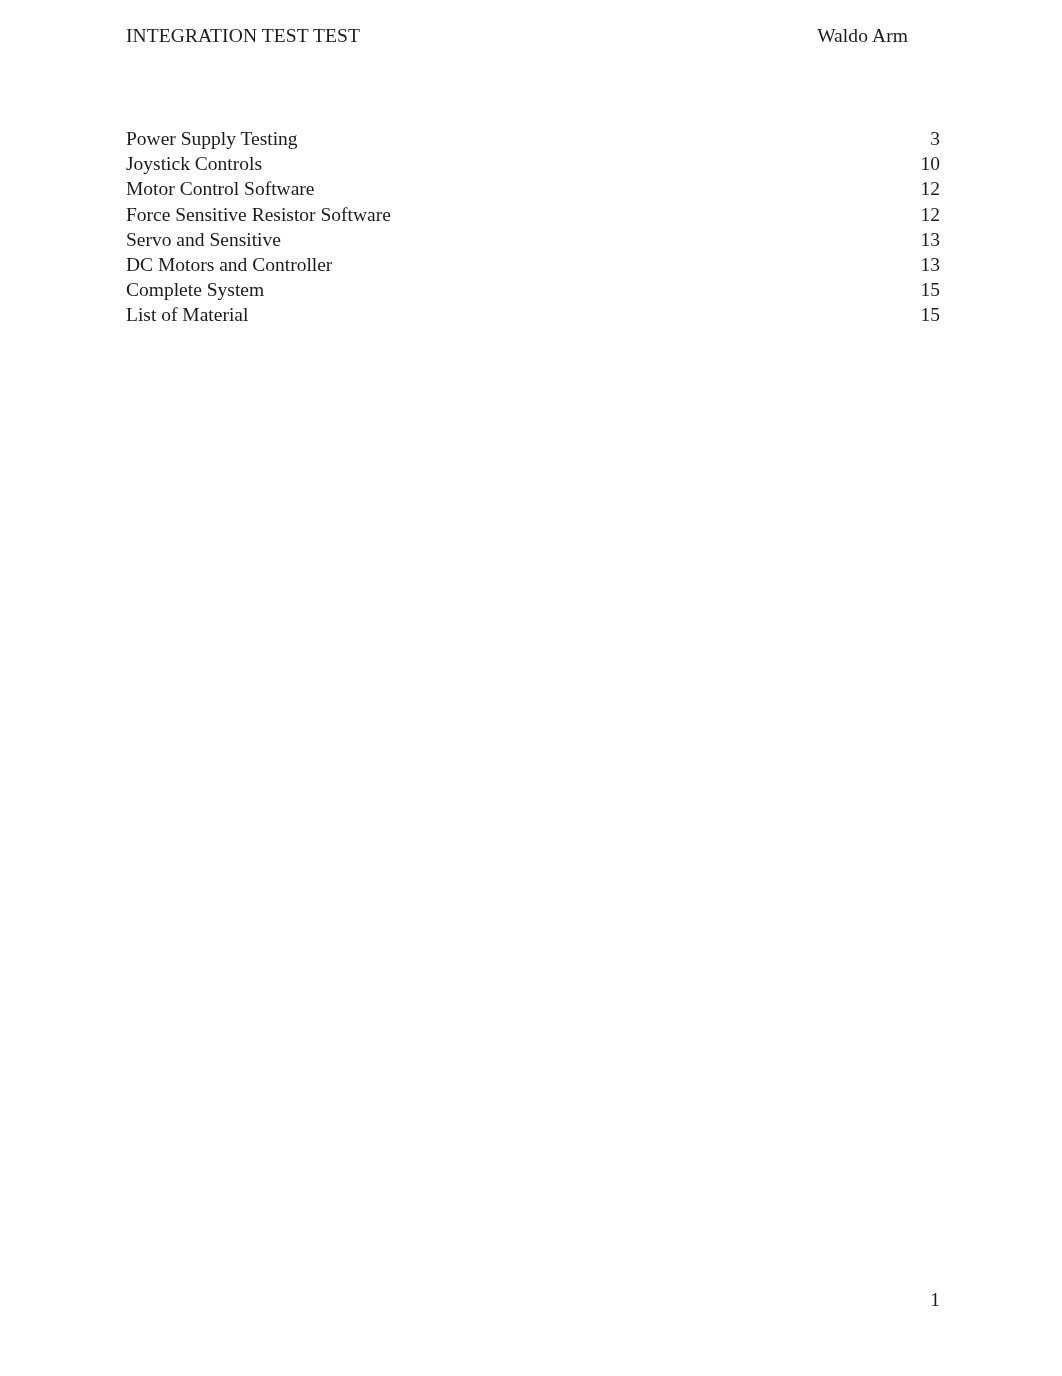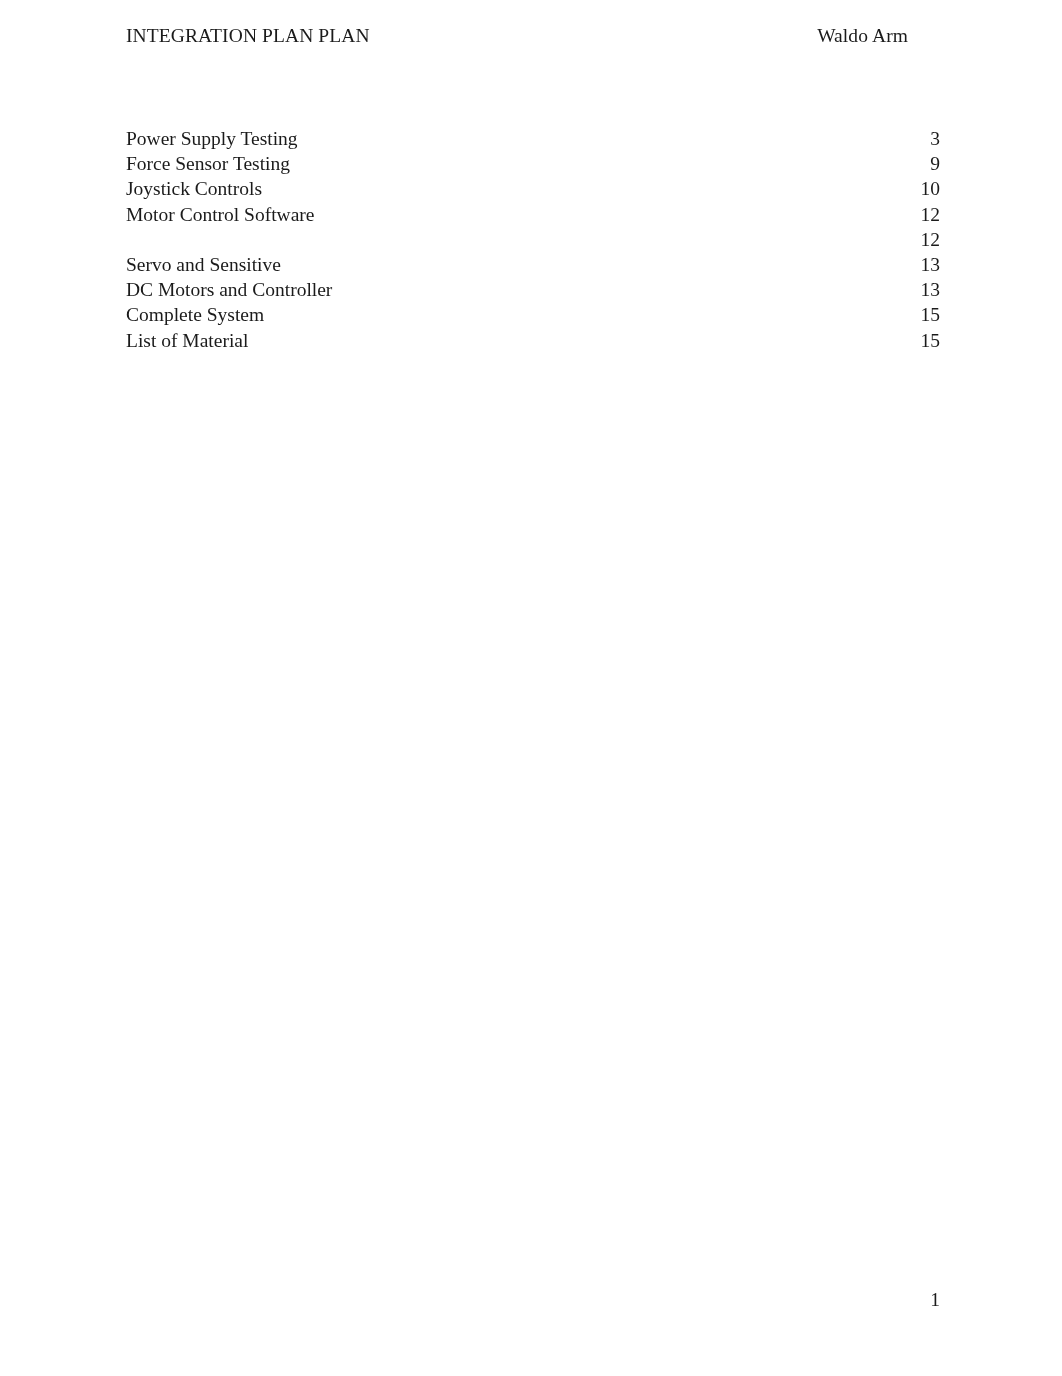--- a/index.html
+++ b/index.html
@@ -41,21 +41,21 @@
     padding-right: 32px;
     text-align: right;
   }
 
   
   .toc {
     margin-top: 78px;
   }
   .toc-row {
     display: flex;
-    align-items: flex-start;
+    align-items: flex-end;
     justify-content: space-between;
     font-size: 19.5px;
     line-height: 25.2px;
     height: 25.2px;
   }
   .toc-title {
     white-space: nowrap;
   }
   .toc-leader {
     flex: 1 1 auto;
@@ -78,52 +78,48 @@
   }
 </style>
 </head>
 <body>
 
 <div class="page">
 
   <div class="content">
 
     <div class="doc-header">
-      <div class="header-left">INTEGRATION PLAN PLAN</div>
+      <div class="header-left">INTEGRATION TEST TEST</div>
       <div class="header-right">Waldo Arm</div>
     </div>
 
     <div class="toc">
 
       <div class="toc-row">
         <span class="toc-title">Power Supply Testing</span>
         <span class="toc-leader"></span>
         <span class="toc-page">3</span>
       </div>
 
 
-      <div class="toc-row">
-        <span class="toc-title">Force Sensor Testing</span>
-        <span class="toc-leader"></span>
-        <span class="toc-page">9</span>
-      </div>
 
       <div class="toc-row">
         <span class="toc-title">Joystick Controls</span>
         <span class="toc-leader"></span>
         <span class="toc-page">10</span>
       </div>
 
       <div class="toc-row">
         <span class="toc-title">Motor Control Software</span>
         <span class="toc-leader"></span>
         <span class="toc-page">12</span>
       </div>
 
       <div class="toc-row">
+        <span class="toc-title">Force Sensitive Resistor Software</span>
         <span class="toc-leader"></span>
         <span class="toc-page">12</span>
       </div>
 
       <div class="toc-row">
         <span class="toc-title">Servo and Sensitive</span>
         <span class="toc-leader"></span>
         <span class="toc-page">13</span>
       </div>
 

